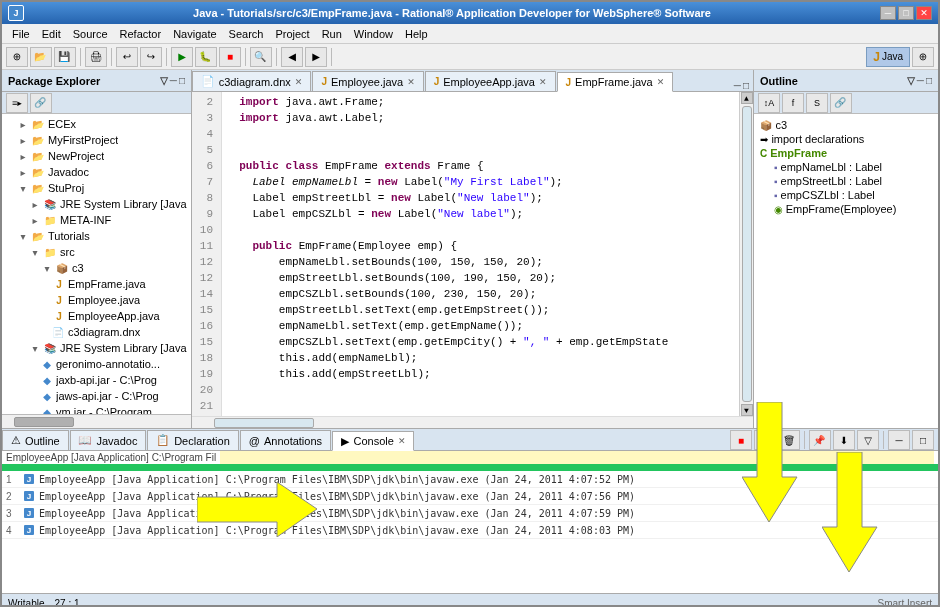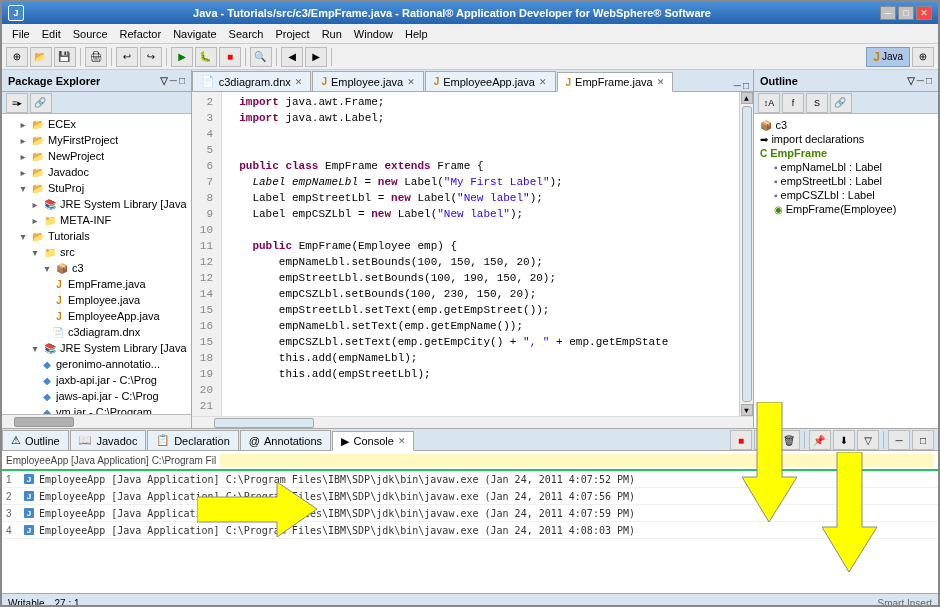--- a/index.html
+++ b/index.html
@@ -48,21 +48,21 @@
     
     
     .outline-panel { width: 185px; background: white; border-left: 1px solid #aaa; display: flex; flex-direction: column; }
 
     
     .bottom-area { height: 165px; background: white; border-top: 1px solid #aaa; display: flex; flex-direction: column; }
     .bottom-tabs { background: #d8e4f0; height: 22px; display: flex; align-items: flex-end; padding: 0; border-bottom: 1px solid #aaa; }
     .bottom-tab { height: 20px; padding: 0 8px; display: flex; align-items: center; background: #e8f0f8; border: 1px solid #aaa; border-bottom: none; font-size: 11px; cursor: pointer; gap: 4px; margin-right: 1px; }
     .bottom-tab.active { background: white; border-bottom: 1px solid white; margin-bottom: -1px; }
     .bottom-content { flex: 1; overflow: auto; }
-    .console-input-row { height: 20px; display: flex; align-items: center; padding: 0 4px; border-bottom: 2px solid #22c55e; font-size: 11px; }
+    .console-input-row { height: 20px; display: flex; align-items: center; padding: 0 4px; border-bottom: 7px solid #22c55e; font-size: 11px; }
     .console-input { flex: 1; background: #fff8c0; border: none; outline: none; font-size: 11px; font-family: monospace; }
     .console-log-item { display: flex; align-items: center; padding: 1px 4px; border-bottom: 1px solid #f0f0f0; font-size: 10px; }
     .console-num { width: 16px; color: #666; flex-shrink: 0; }
     .console-icon { width: 14px; height: 14px; flex-shrink: 0; margin-right: 3px; display: flex; align-items: center; justify-content: center; }
     .console-text { font-family: monospace; font-size: 10px; color: #333; }
 
     .status-bar { background: #d8e4f0; height: 20px; display: flex; align-items: center; padding: 0 6px; font-size: 10px; border-top: 1px solid #aaa; gap: 10px; }
 
     
     .app-window { width: 940px; height: 607px; overflow: hidden; position: relative; border: 2px solid #888; }

